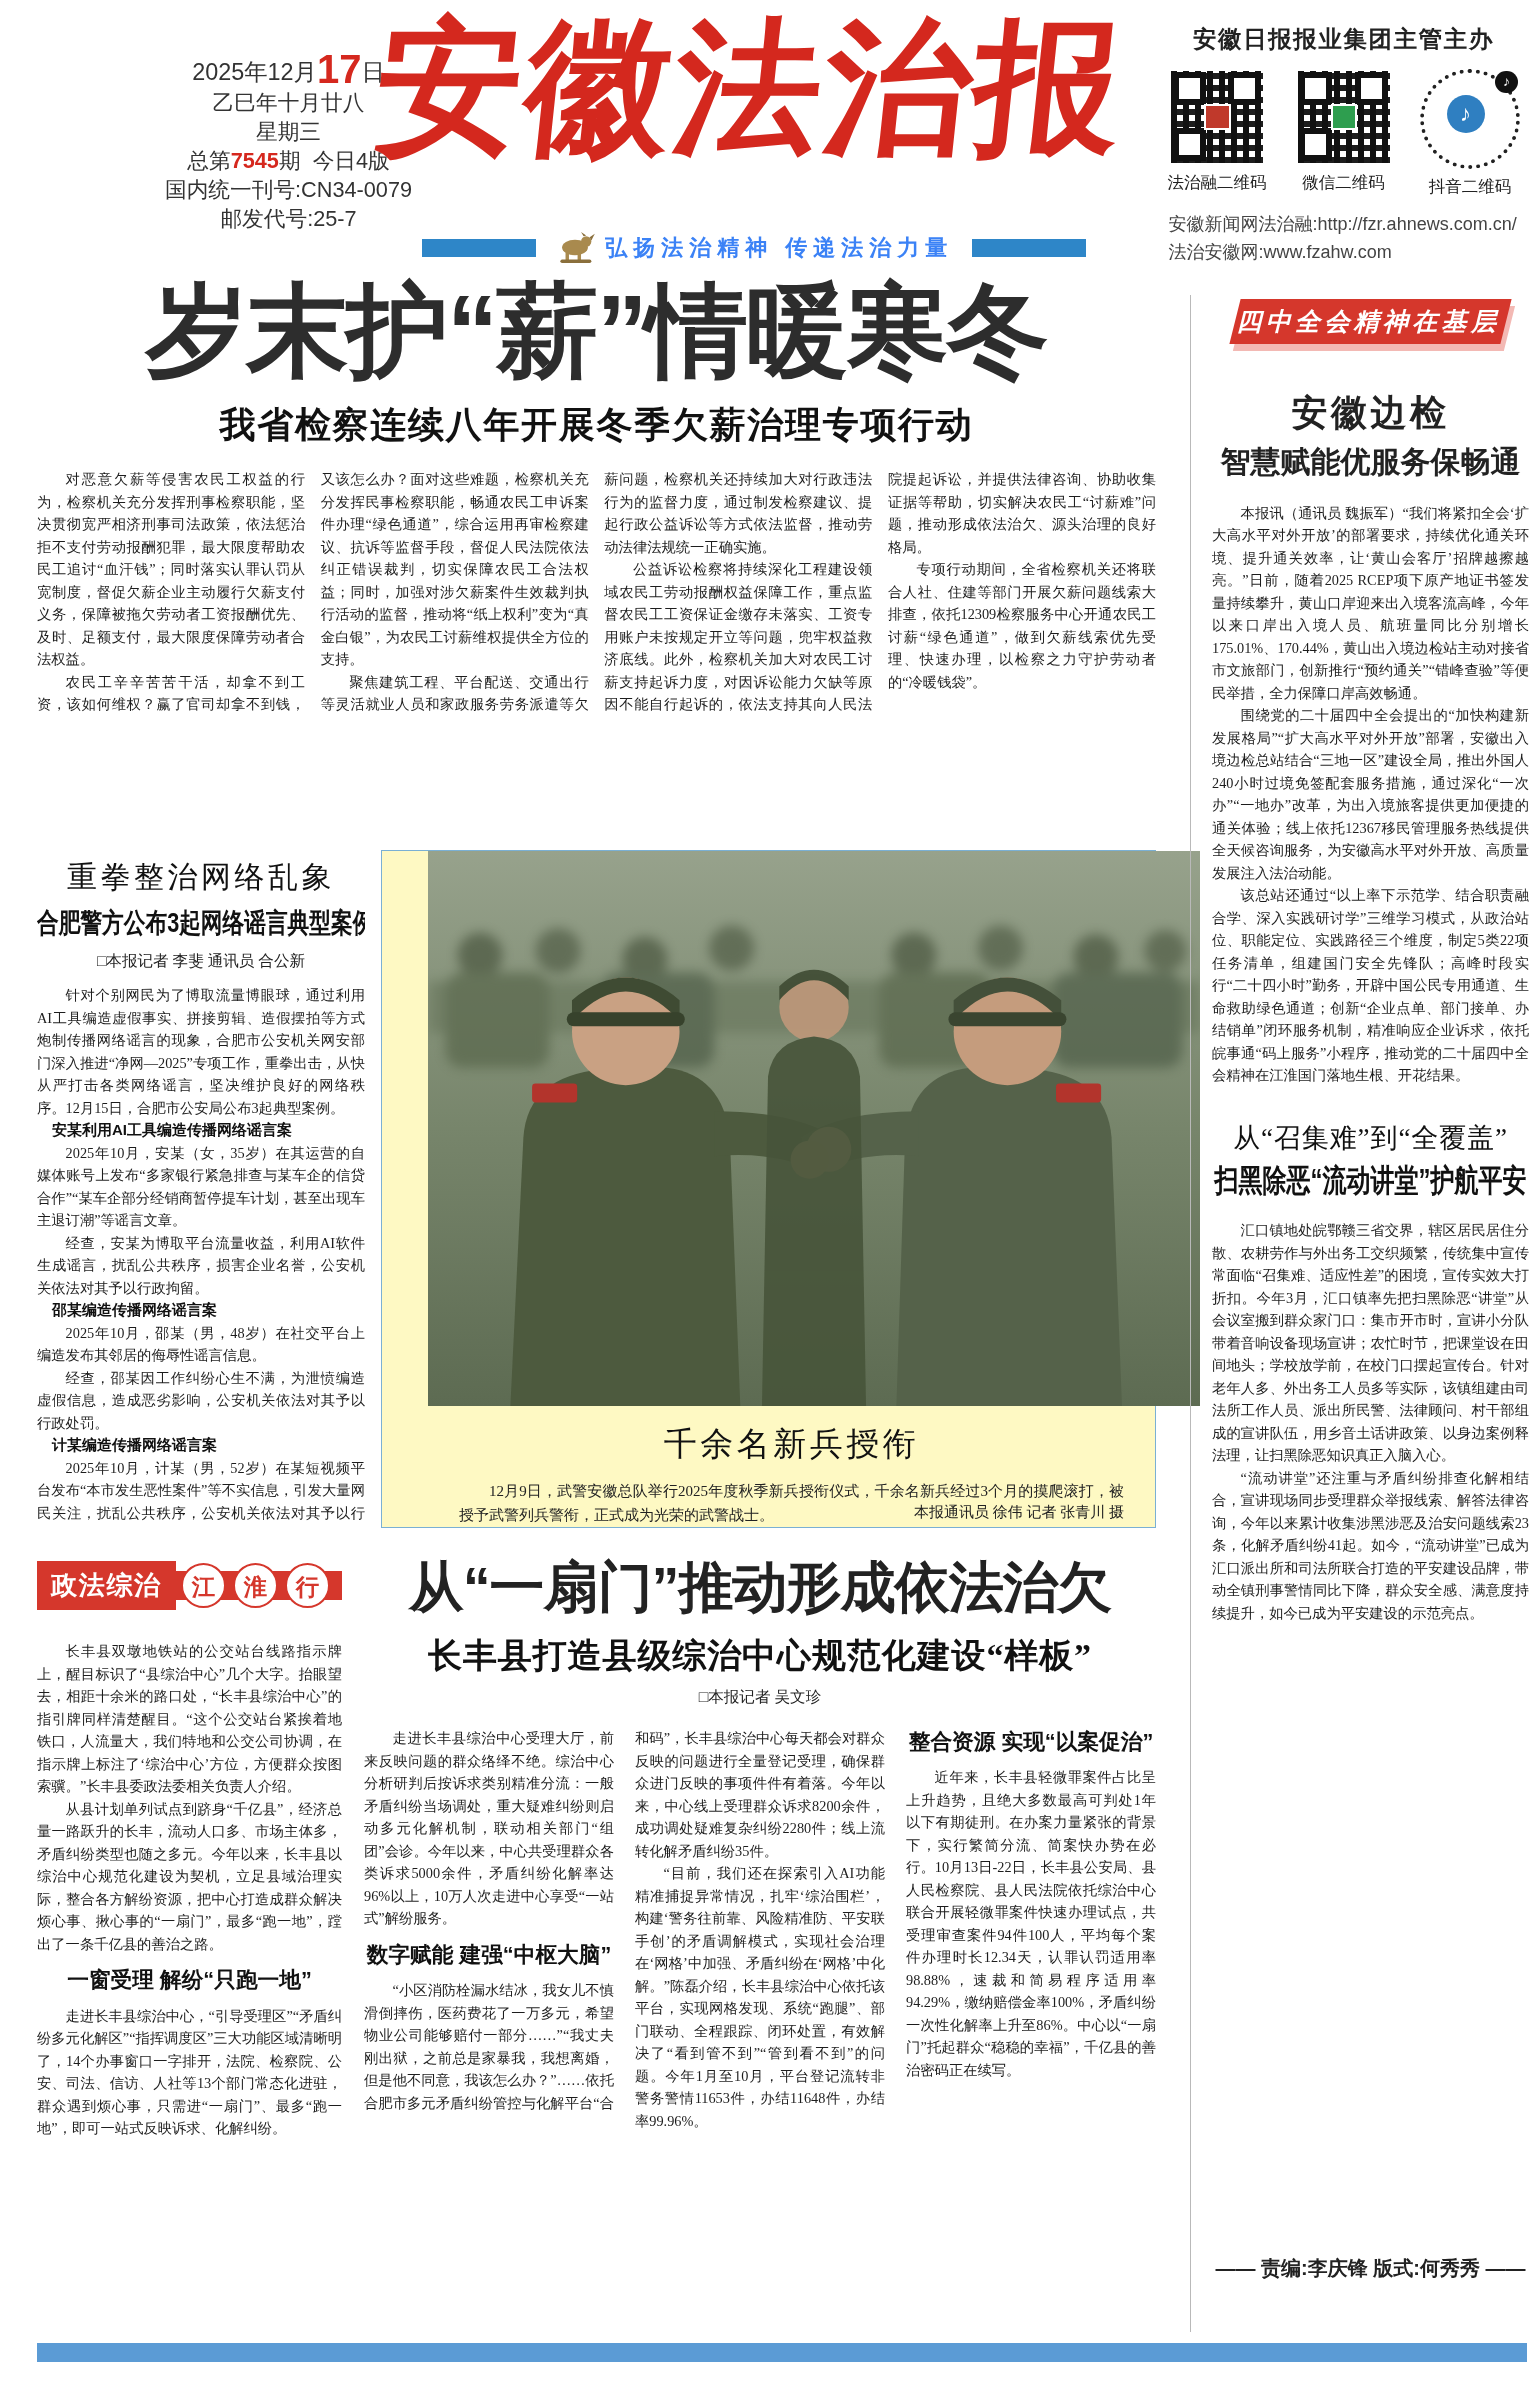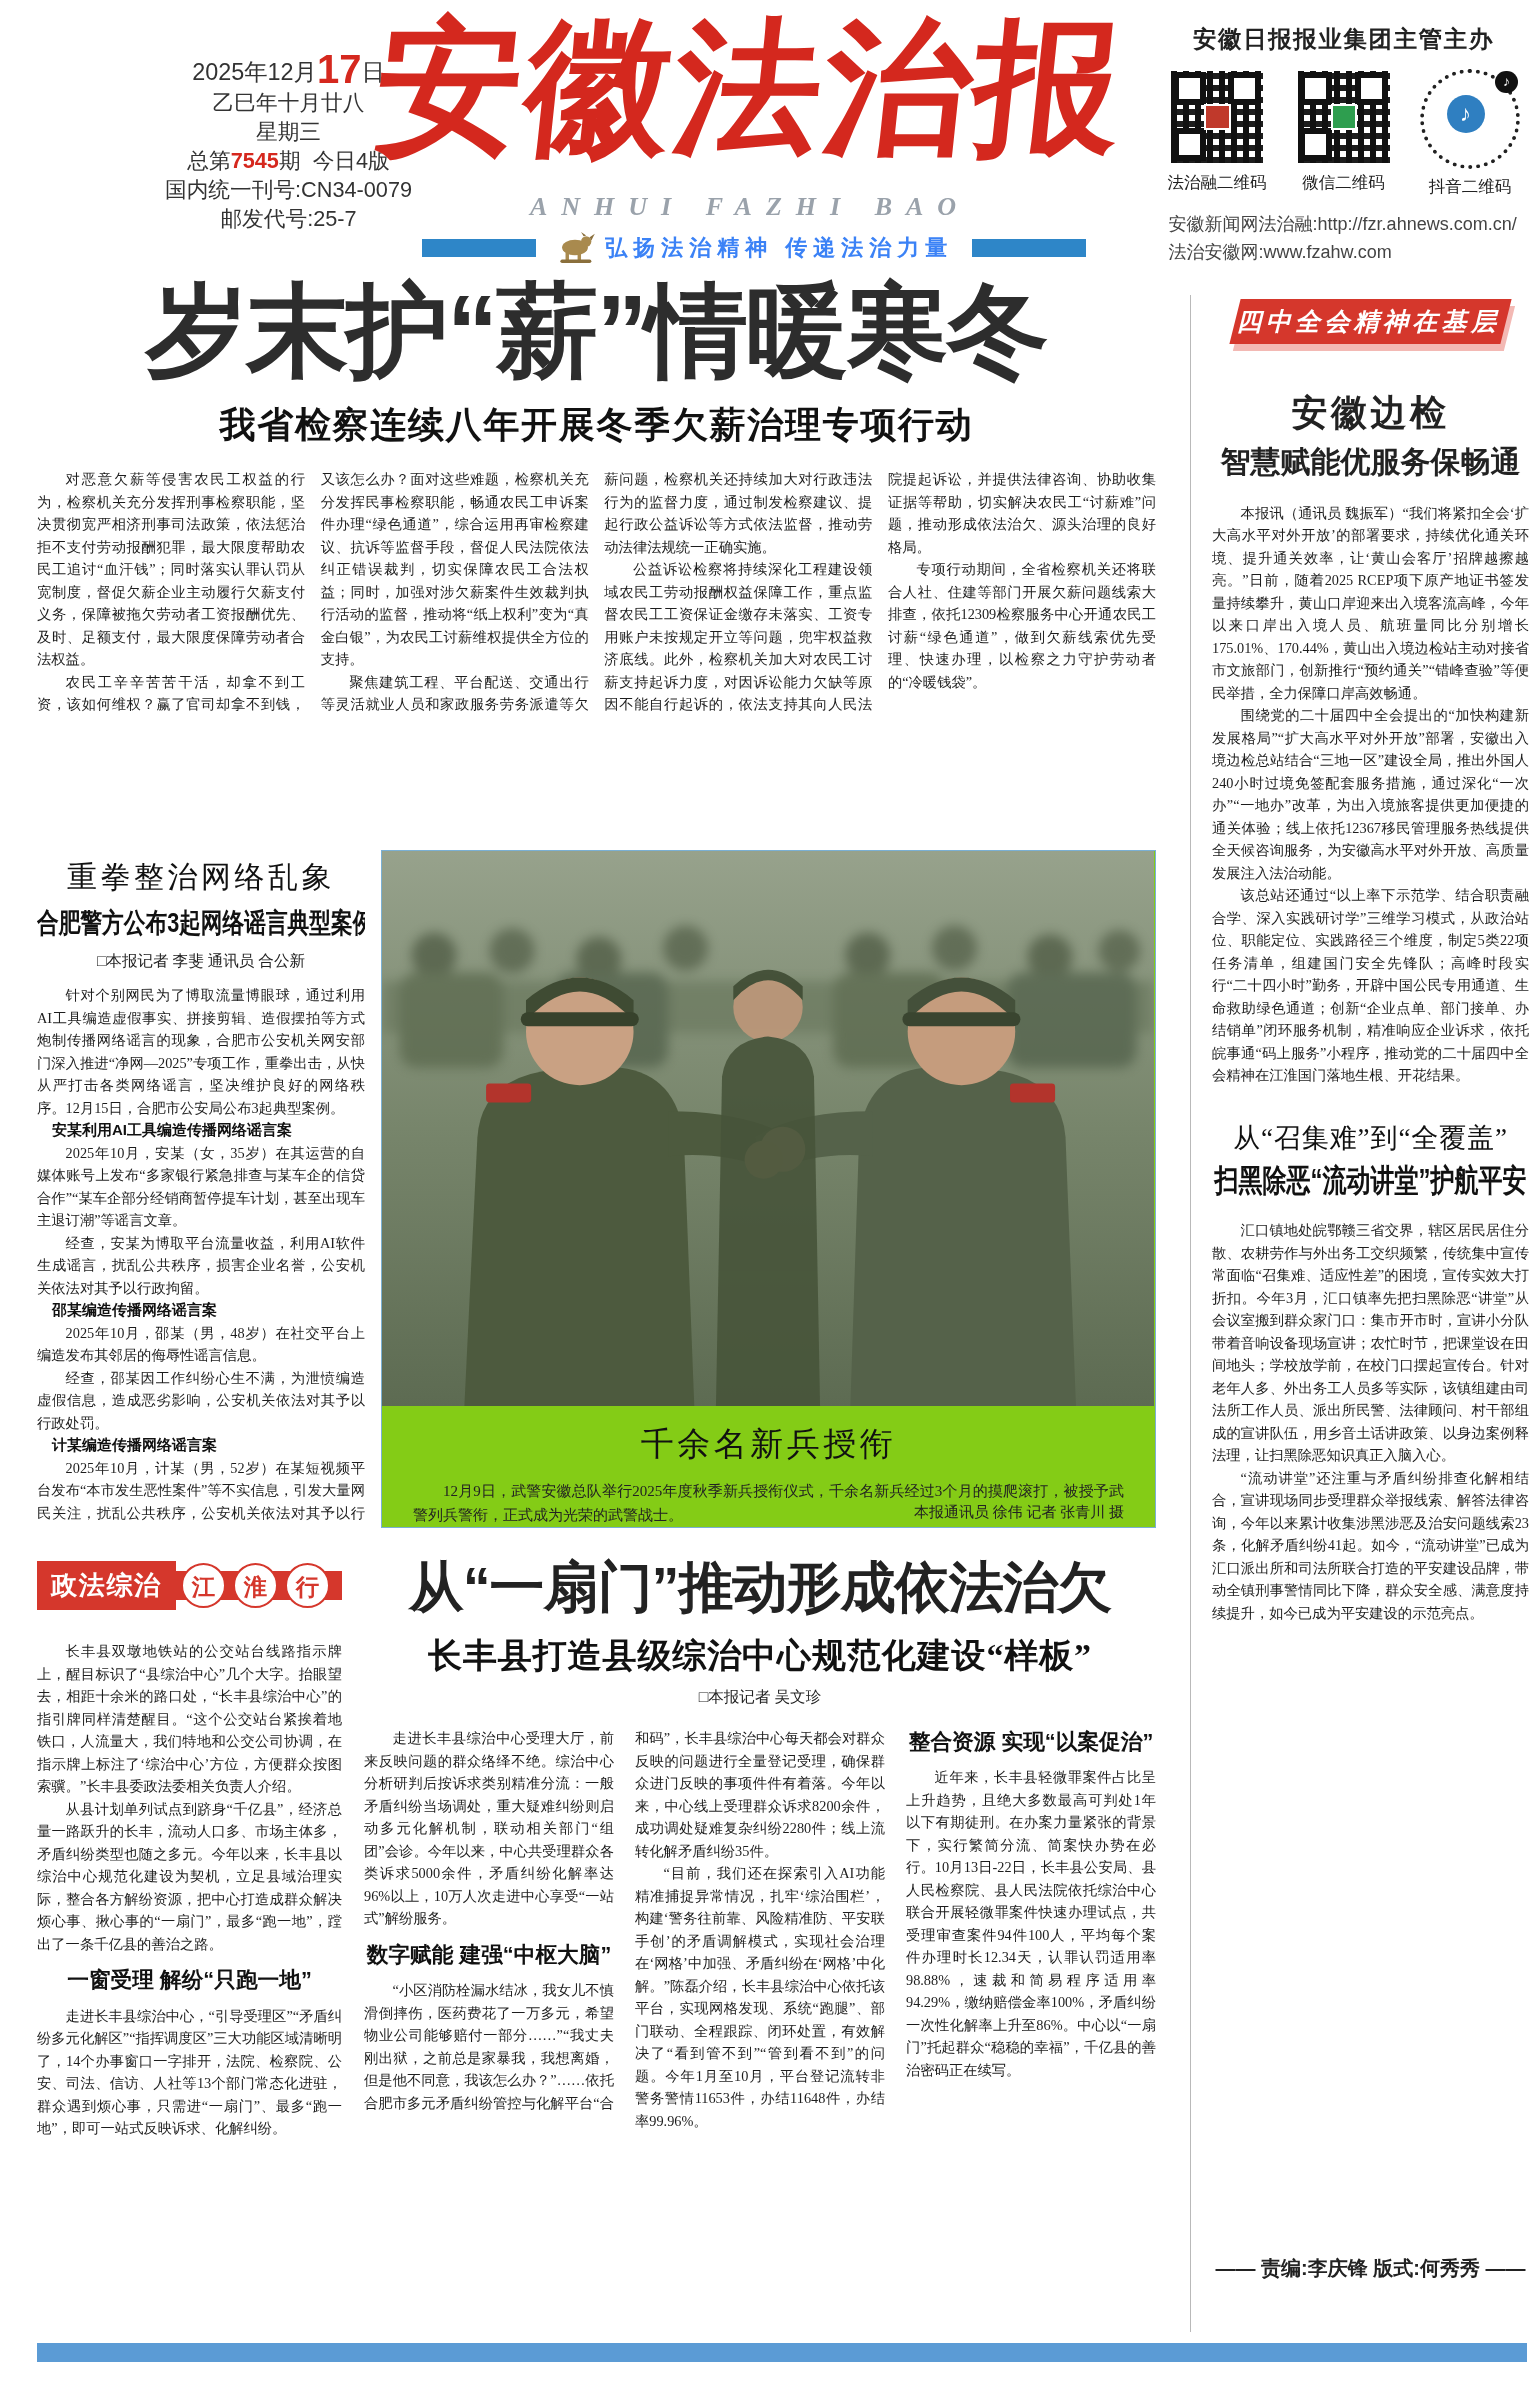--- a/index.html
+++ b/index.html
@@ -59,21 +59,21 @@
   .rumor{position:absolute;left:37px;top:850px;width:328px;height:678px;overflow:hidden;}
   .rumor-kicker{font-size:30px;letter-spacing:3.5px;text-align:center;color:#111;margin-top:7px;}
   .rumor-headline{font-family:"Liberation Sans","DejaVu Sans",sans-serif;font-size:21.7px;font-weight:900;
                   text-align:center;color:#111;margin-top:10.4px;white-space:nowrap;transform:scaleY(1.25);}
   .rumor-byline{font-size:15.6px;text-align:center;margin-top:14px;color:#222;}
   .rumor-body{margin-top:12px;height:538px;overflow:hidden;}
   .rumor-body h4.subhead{font-size:15px;text-indent:1em;margin:1.7px 0;}
 
   
   .photo-block{position:absolute;left:381px;top:850px;width:775px;height:678px;border:1.7px solid #7ab0d4;
-               box-sizing:border-box;background:#84cc16;}
+               box-sizing:border-box;background:#fef9c3;padding-left:46px;}
   .photo-canvas{width:772px;height:555px;display:block;}
   .photo-title{font-size:33px;letter-spacing:3.5px;text-align:center;margin-top:15.6px;color:#111;}
   .photo-caption{padding:12px 31px 0 31px;}
   .photo-caption p{margin:0;font-size:15px;line-height:24px;text-align:justify;text-indent:2em;color:#222;}
   .photo-credit{padding:0 31px;text-align:right;font-size:15px;margin-top:-24px;color:#222;}
 
   
   .v-divider{position:absolute;left:1190px;top:295px;width:0.9px;height:2037px;background:#b9b9b9;}
   .sidebar{position:absolute;left:1212px;top:299px;width:317px;}
   .topic-badge{width:271px;margin:0 auto;background:#d5372c;color:#fff;text-align:center;
@@ -121,21 +121,20 @@
   <div class="date-block">
     <div class="l1"><span>2025年12月</span><span class="big-day">17</span><span>日</span></div>
     <div class="l">乙巳年十月廿八</div>
     <div class="l">星期三</div>
     <div class="l"><span>总第</span><span class="red">7545</span><span>期</span>&nbsp;&nbsp;<span>今日4版</span></div>
     <div class="l">国内统一刊号:CN34-0079</div>
     <div class="l">邮发代号:25-7</div>
   </div>
 
   <div class="masthead">安徽法治报</div>
-  <div class="pinyin">ANHUI FAZHI BAO</div>
 
   <div class="slogan-row">
     <div class="blue-bar"></div>
     <div class="slogan-text">
       <svg width="40" height="31" viewBox="0 0 46 36">
         <ellipse cx="23" cy="18" rx="15" ry="9" fill="#a98a4e"></ellipse>
         <circle cx="36" cy="11" r="6" fill="#a98a4e"></circle>
         <path d="M40 6 L46 2 L42 10 Z" fill="#8a6f3c"></path>
         <path d="M33 5 L30 0 L36 4 Z" fill="#8a6f3c"></path>
         <rect x="12" y="24" width="4" height="9" fill="#a98a4e"></rect>

